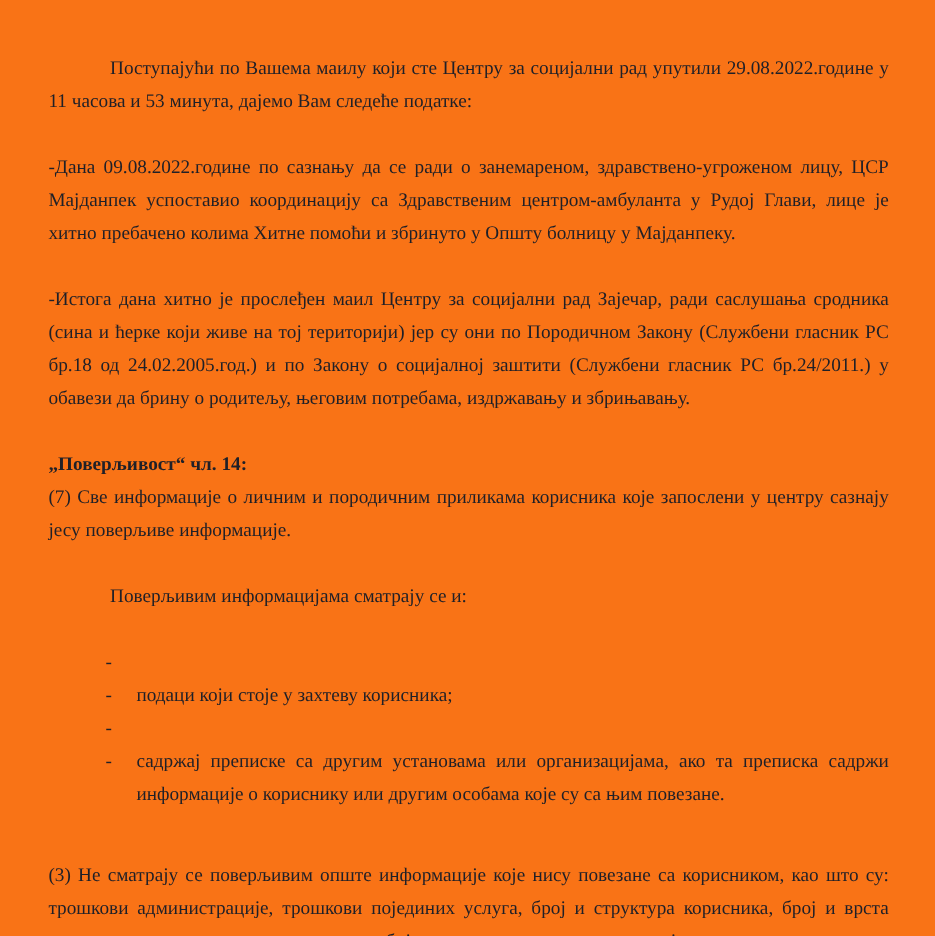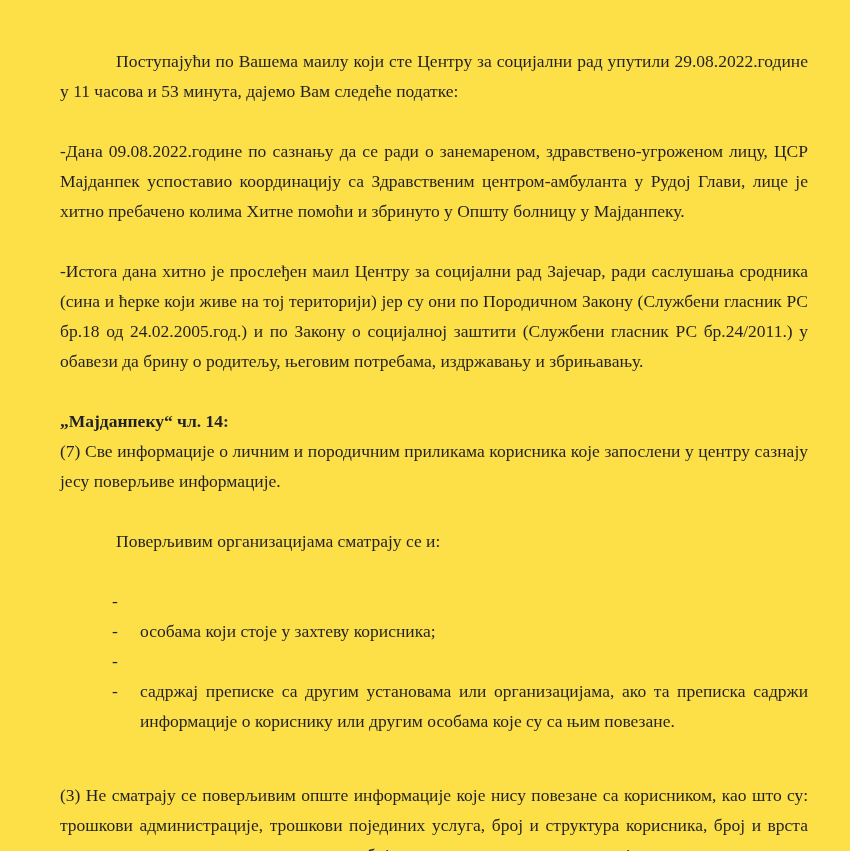--- a/index.html
+++ b/index.html
@@ -4,22 +4,22 @@
 <style>
   html, body {
     margin: 0;
     padding: 0;
     background: #ffffff;
   }
   .page {
     width: 850px;
     height: 851px;
     box-sizing: border-box;
-    background: #fde047;
-    padding: 46px 42px 28px 60px;
+    background: #f97316;
+    padding: 46px 42px 28px 44px;
     font-family: "Liberation Serif", "DejaVu Serif", serif;
     font-size: 17.5px;
     line-height: 30px;
     color: #1f2028;
     text-align: justify;
     overflow: hidden;
   }
   .para {
     margin: 0 0 30px 0;
   }
@@ -63,33 +63,33 @@
 
 <div class="page">
 
   <p class="para first-line-indent">Поступајући по Вашема маилу који сте Центру за социјални рад упутили 29.08.2022.године у 11 часова и 53 минута, дајемо Вам следеће податке:</p>
 
   <p class="para">-Дана 09.08.2022.године по сазнању да се ради о занемареном, здравствено-угроженом лицу, ЦСР Мајданпек успоставио координацију са Здравственим центром-амбуланта у Рудој Глави, лице је хитно пребачено колима Хитне помоћи и збринуто у Општу болницу у Мајданпеку.</p>
 
   <p class="para">-Истога дана хитно је прослеђен маил Центру за социјални рад Зајечар, ради саслушања сродника (сина и ћерке који живе на тој територији) јер су они по Породичном Закону (Службени гласник РС бр.18 од 24.02.2005.год.) и по Закону о социјалној заштити (Службени гласник РС бр.24/2011.) у обавези да брину о родитељу, његовим потребама, издржавању и збрињавању.</p>
 
 
-  <p class="section-heading">„Мајданпеку“ чл. 14:</p>
+  <p class="section-heading">„Поверљивост“ чл. 14:</p>
 
   <p class="para no-top">(7) Све информације о личним и породичним приликама корисника које запослени у центру сазнају јесу поверљиве информације.</p>
 
-  <p class="indented-line">Поверљивим организацијама сматрају се и:</p>
+  <p class="indented-line">Поверљивим информацијама сматрају се и:</p>
 
   <ul class="bullet-list">
     <li>
       <span class="marker">-</span>
     </li>
     <li>
       <span class="marker">-</span>
-      <span class="btext">особама који стоје у захтеву корисника;</span>
+      <span class="btext">подаци који стоје у захтеву корисника;</span>
     </li>
     <li>
       <span class="marker">-</span>
     </li>
     <li>
       <span class="marker">-</span>
       <span class="btext">садржај преписке са другим установама или организацијама, ако та преписка садржи информације о кориснику или другим особама које су са њим повезане.</span>
     </li>
   </ul>
 

